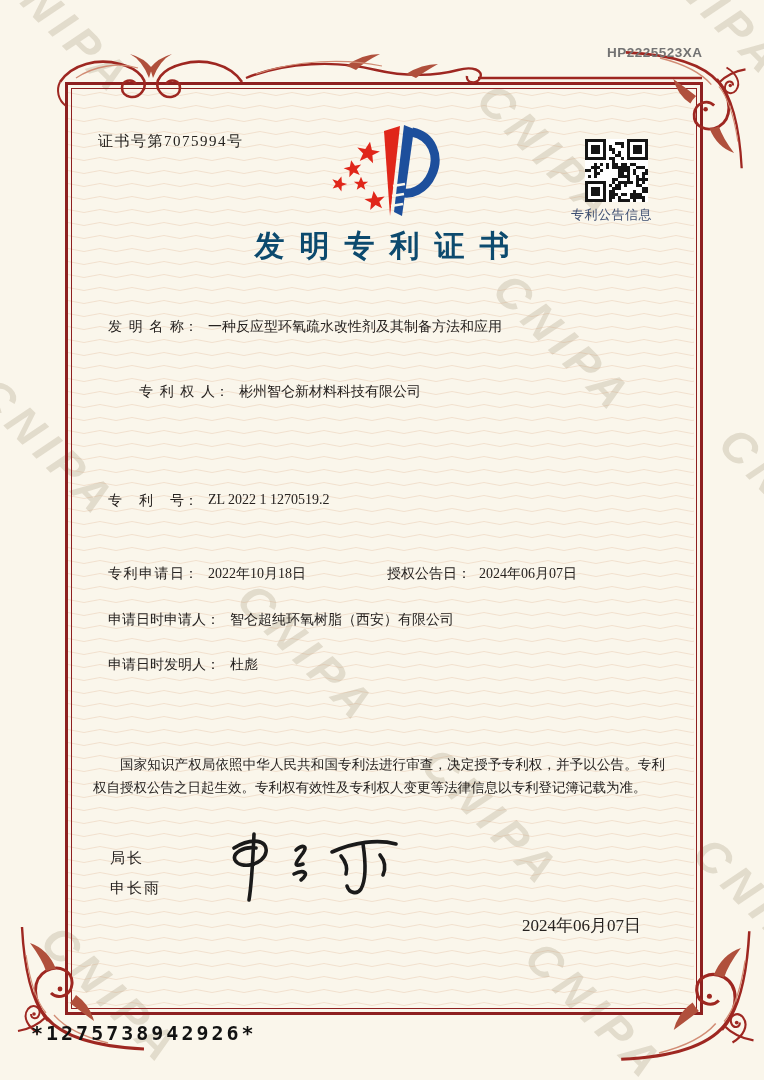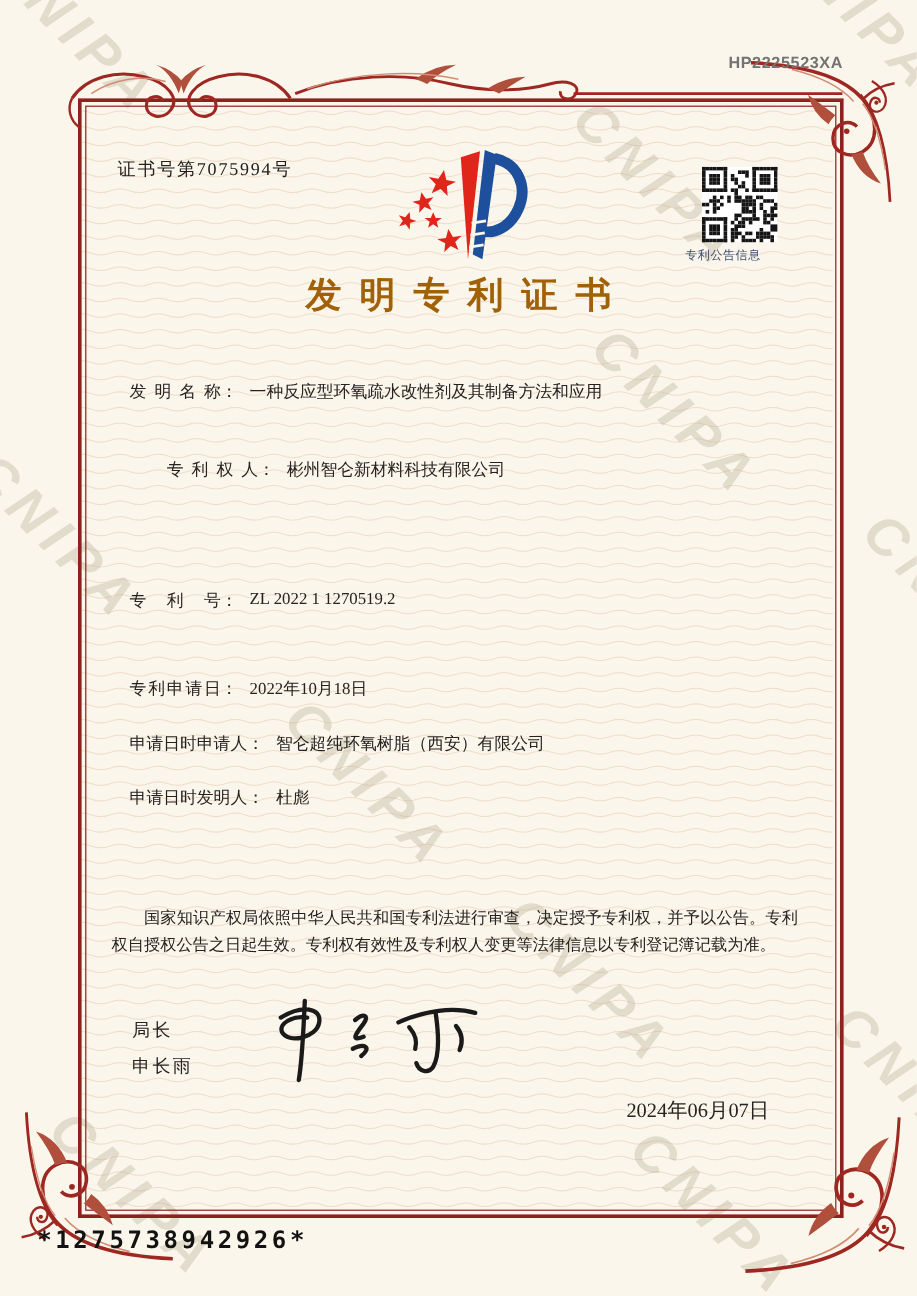--- a/index.html
+++ b/index.html
@@ -14,23 +14,23 @@
   #frame{position:absolute;left:65px;top:82px;width:632px;height:927px;z-index:3;
          border:3px solid #8e2020;}
   #frame .inner{position:absolute;left:3px;top:3px;right:3px;bottom:3px;border:1px solid #8e2020;}
   #waves-svg{position:absolute;left:68px;top:85px;z-index:2;}
   
   #doc-code{left:607px;top:45px;z-index:5;font:600 13.5px "Liberation Sans",sans-serif;
             color:#737373;letter-spacing:.5px;}
   #cert-no{left:98px;top:132px;z-index:5;font-size:15px;letter-spacing:1.5px;color:#23201d;}
   #logo{left:322px;top:124px;z-index:5;}
   #qr{left:585px;top:139px;z-index:5;}
-  #qr-caption{left:571px;top:206px;z-index:5;font-size:10px;color:#3e4f72;letter-spacing:.5px;}
+  #qr-caption{left:571px;top:206px;z-index:5;font-size:13px;color:#3e4f72;letter-spacing:.5px;}
   #title{left:0;top:226px;width:764px;z-index:5;text-align:center;font-size:30px;font-weight:600;
-         letter-spacing:15px;color:#a16207;text-indent:15px;}
+         letter-spacing:15px;color:#0c4a6e;text-indent:15px;}
   
   .row{position:absolute;left:108px;width:560px;z-index:5;font-size:14px;white-space:nowrap;}
   .jlab{display:inline-block;width:76px;text-align:justify;text-align-last:justify;vertical-align:top;}
   .cl{display:inline-block;vertical-align:top;}
   .v{display:inline-block;margin-left:10px;vertical-align:top;}
   .v-addr{white-space:normal;width:402px;line-height:23px;}
   .rcol{position:absolute;left:279px;top:0;}
   .rcol .v{margin-left:8px;}
   #r-name{top:318px;}  #r-patentee{top:383px;margin-left:31px;}  #r-address{top:429px;}
   #r-inventor{top:474px;}  #r-patno{top:492px;}  #r-dates{top:565px;}
@@ -366,20 +366,21 @@
     <span class="jlab">发明名称</span><span class="cl">：</span><span class="v">一种反应型环氧疏水改性剂及其制备方法和应用</span>
   </div>
   <div class="row" id="r-patentee">
     <span class="jlab">专利权人</span><span class="cl">：</span><span class="v">彬州智仑新材料科技有限公司</span>
   </div>
   <div class="row" id="r-patno">
     <span class="jlab">专利号</span><span class="cl">：</span><span class="v">ZL 2022 1 1270519.2</span>
   </div>
   <div class="row" id="r-dates">
     <span class="jlab">专利申请日</span><span class="cl">：</span><span class="v">2022年10月18日</span>
+    <span class="rcol"><span>授权公告日</span><span class="cl">：</span><span class="v">2024年06月07日</span></span>
   </div>
   <div class="row" id="r-inv-filing">
     <span>申请日时发明人</span><span class="cl">：</span><span class="v">杜彪</span>
   </div>
   <div class="row" id="r-app-filing">
     <span>申请日时申请人</span><span class="cl">：</span><span class="v">智仑超纯环氧树脂（西安）有限公司</span>
   </div>
 
   <div class="abs" id="para">国家知识产权局依照中华人民共和国专利法进行审查，决定授予专利权，并予以公告。专利权自授权公告之日起生效。专利权有效性及专利权人变更等法律信息以专利登记簿记载为准。</div>
 

